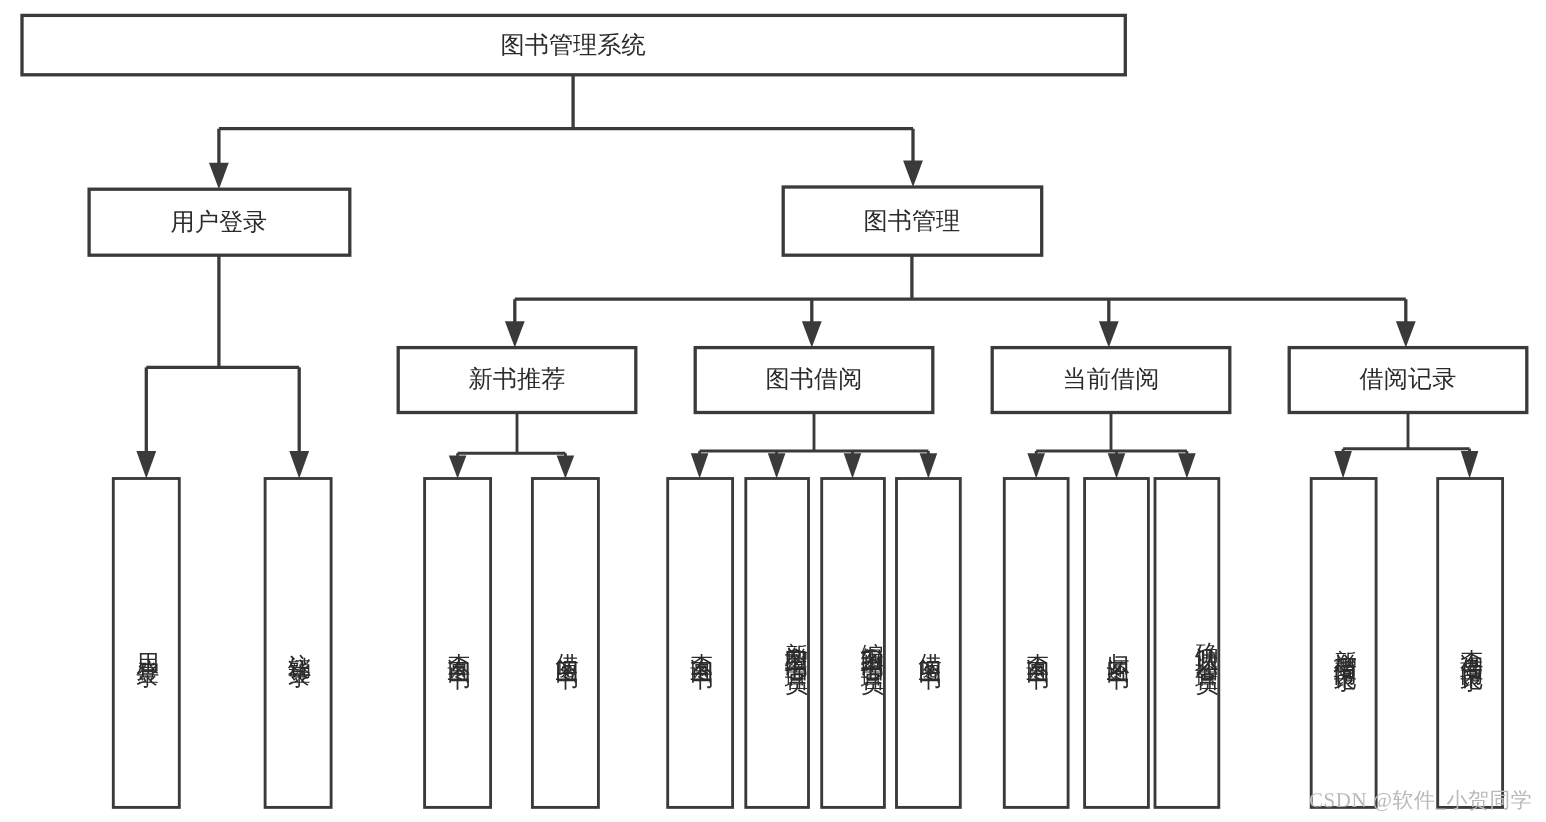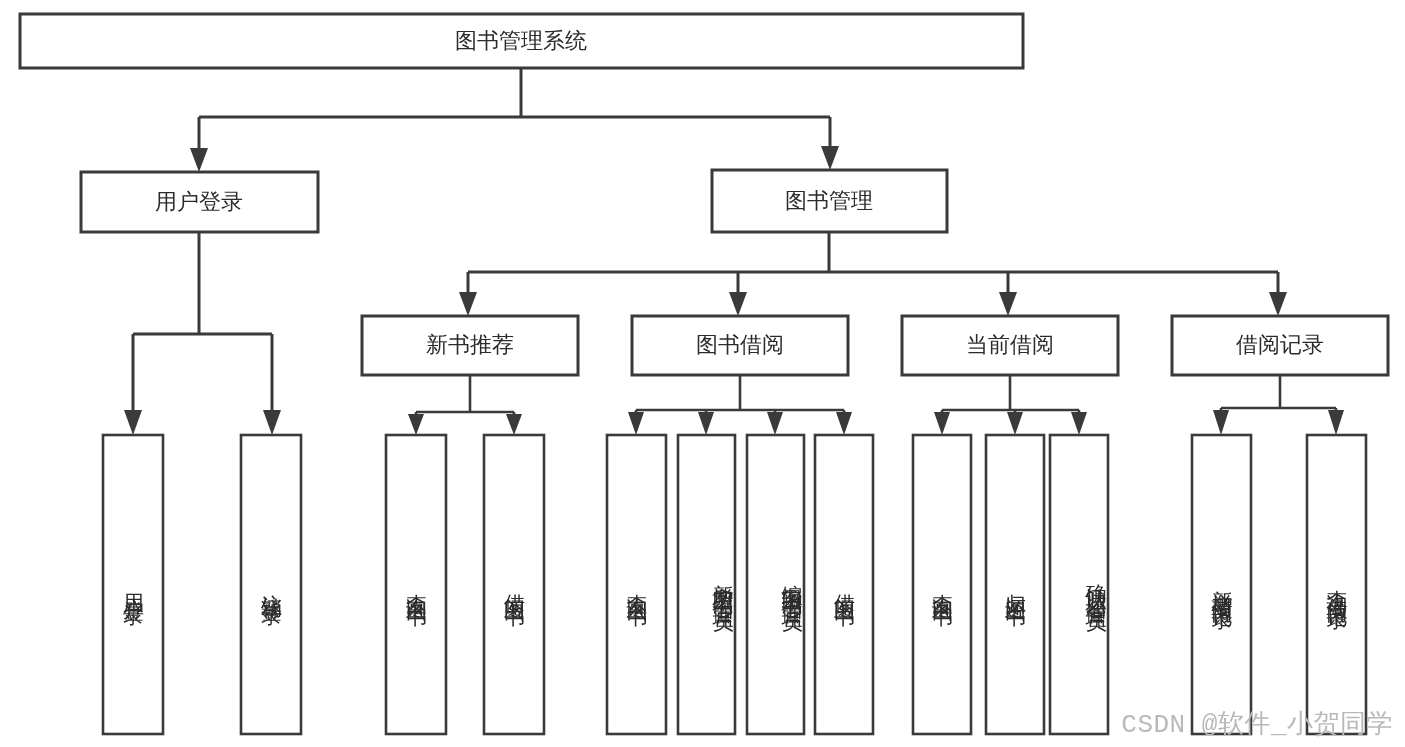--- a/index.html
+++ b/index.html
@@ -70,22 +70,22 @@
     line-height: 1.18;
     letter-spacing: 4px;
     color: #2b2b2b;
     white-space: nowrap;
     pointer-events: none;
   }
   .watermark {
     position: absolute;
     right: 12px;
     bottom: 6px;
-    font-family: Liberation Mono, monospace;
-    font-size: 26px;
+    font-family: Liberation Serif, serif;
+    font-size: 19px;
     color: #b9b9b9;
     white-space: nowrap;
     letter-spacing: 0.5px;
   }
 </style>
 </head>
 <body>
 
 <div id="diagram-root">
 

